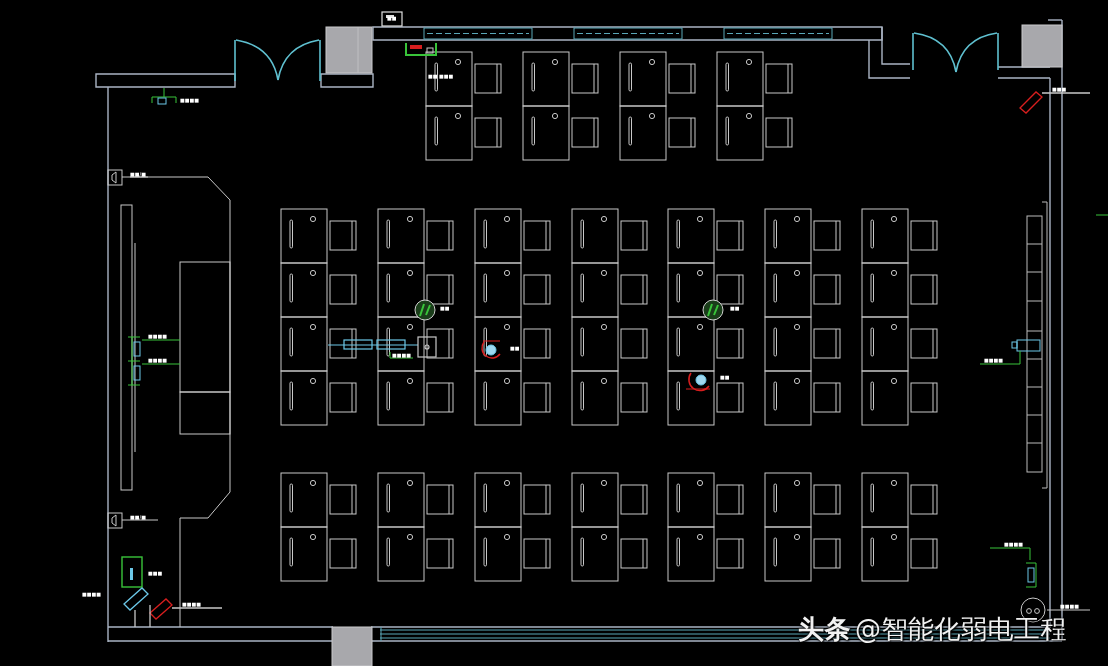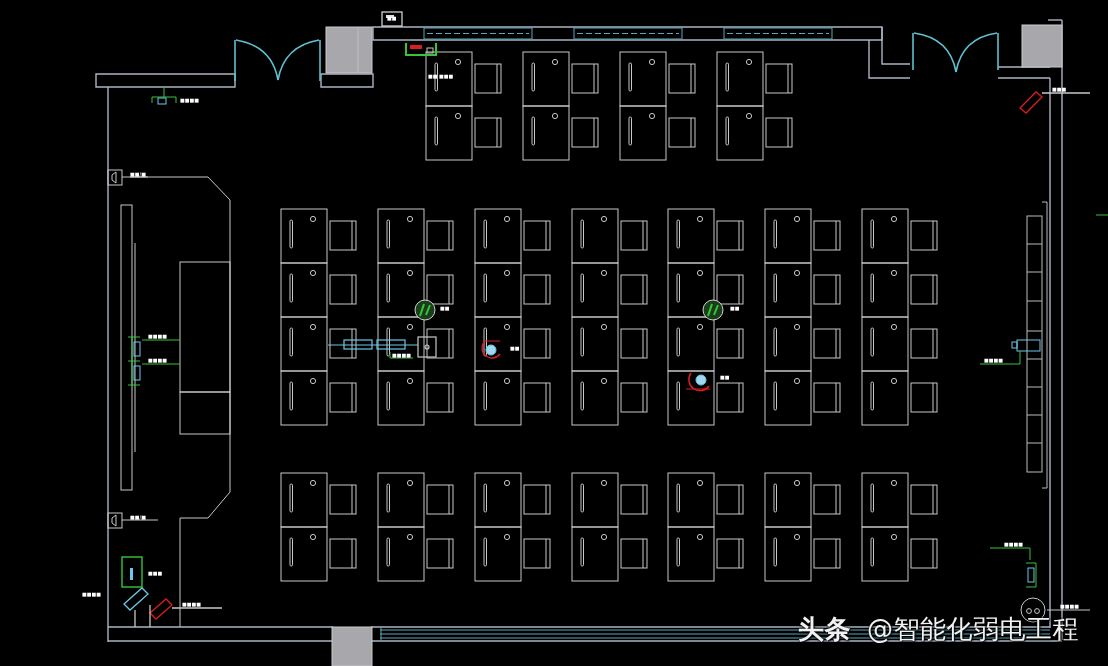--- a/index.html
+++ b/index.html
@@ -4,21 +4,21 @@
 <style>
   html, body { margin:0; padding:0; background:#000; }
   body { width:1108px; height:666px; overflow:hidden; position:relative; font-family:"DejaVu Sans", sans-serif; }
   #plan { position:absolute; left:0; top:0; }
   .watermark {
     position:absolute; left:798px; top:612px;
     color:#f2f2f2; font-size:26px; line-height:34px; letter-spacing:0.5px;
     text-shadow: 0 0 3px #000, 1px 1px 2px #000;
     white-space:nowrap;
   }
-  .watermark .brand { font-weight:bold; margin-right:16px; }
+  .watermark .brand { font-weight:bold; margin-right:4px; }
 </style>
 </head>
 <body>
 
 <svg id="plan" width="1108" height="666" viewBox="0 0 1108 666" xmlns="http://www.w3.org/2000/svg">
   <g fill="none" stroke-linejoin="miter">
 
     <g stroke="#aab4c4" stroke-width="1.4">
 
       <path d="M96,74 H235 V87 H96 Z"></path>

